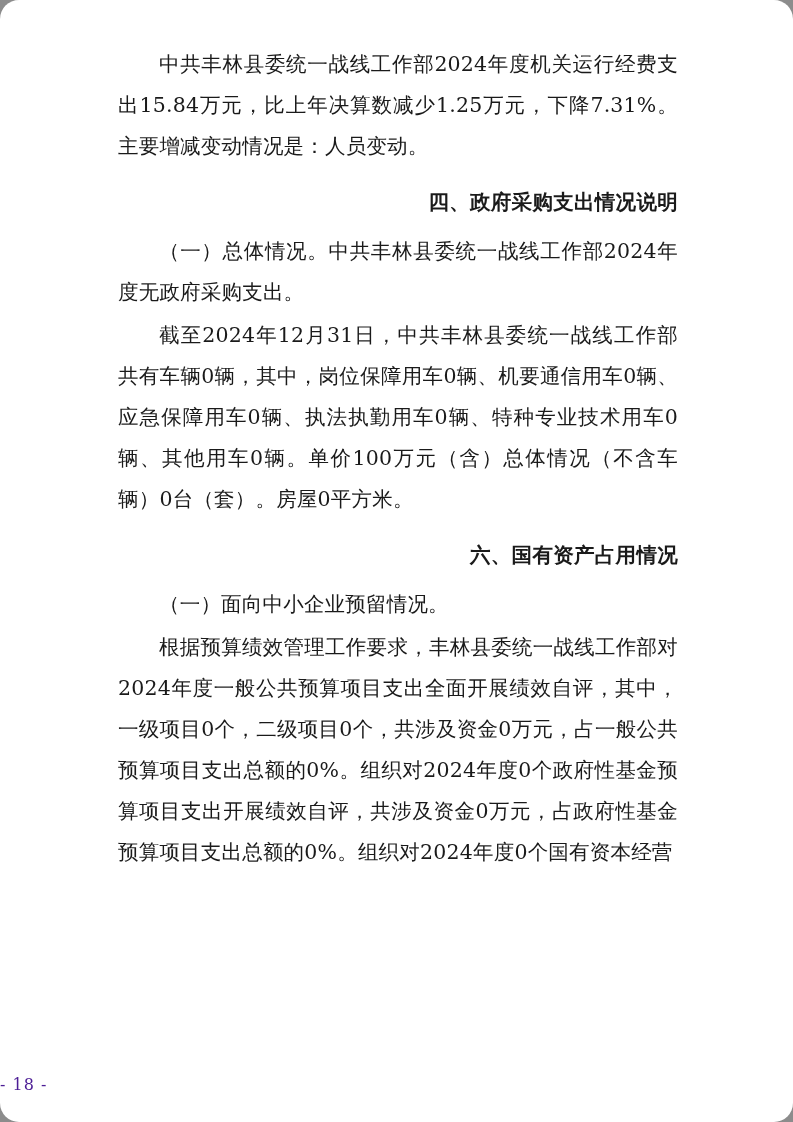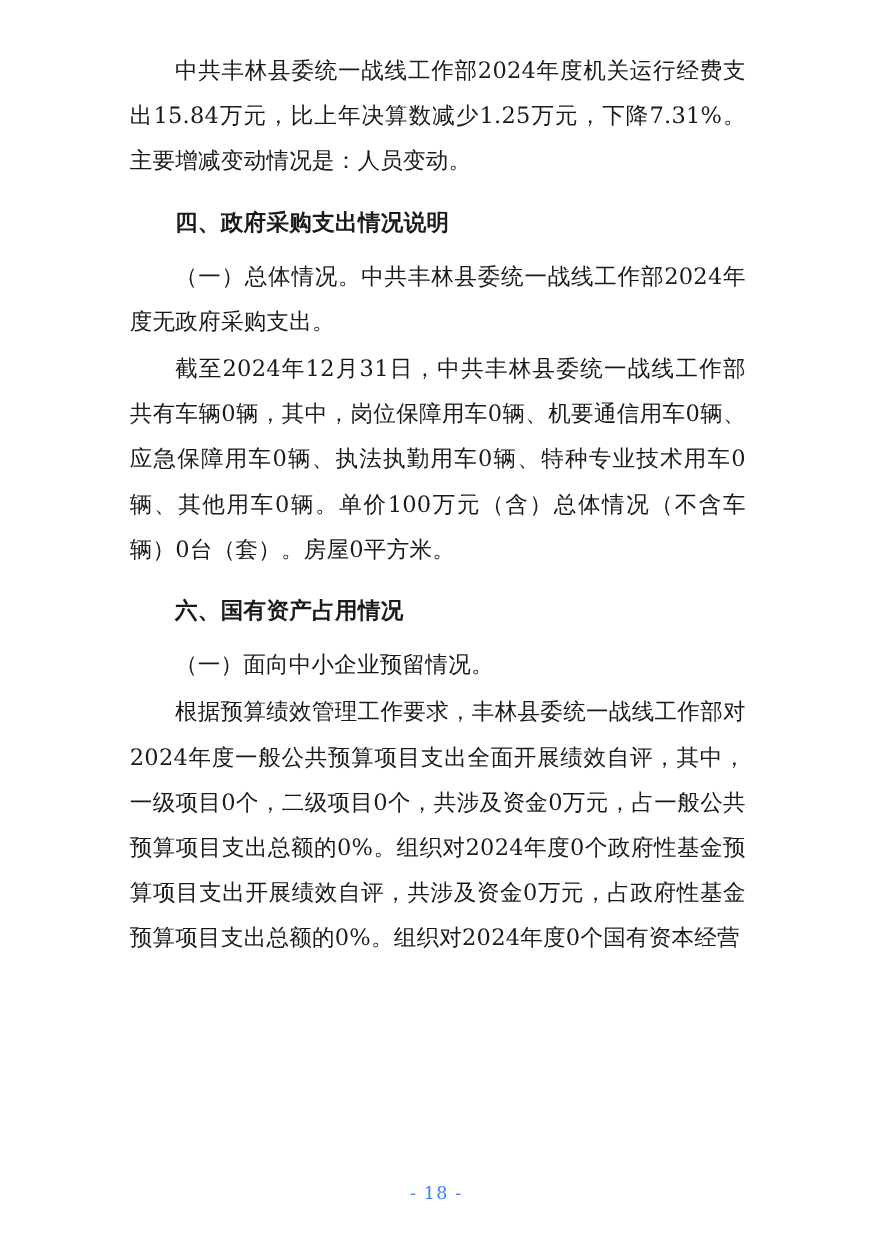--- a/index.html
+++ b/index.html
@@ -10,20 +10,21 @@
   .page {
     width: 793px;
     height: 1122px;
     background: #ffffff;
     position: relative;
     box-sizing: border-box;
     margin: 0 auto;
     overflow: hidden;
     font-family: "DejaVu Serif", "Liberation Serif", serif;
     color: #1a1a1a;
+    border-radius: 19px;
   }
   .content {
     position: absolute;
     left: 118px;
     top: 44px;
     width: 560px;
   }
   p.body-text {
     margin: 0 0 2px 0;
     font-size: 20.5px;
@@ -34,30 +35,31 @@
     letter-spacing: 0.2px;
   }
   h2.heading {
     margin: 16px 0 10px 0;
     font-size: 20.5px;
     line-height: 38px;
     font-weight: bold;
     text-indent: 2em;
     font-family: "DejaVu Sans", "Liberation Sans", sans-serif;
     letter-spacing: 0.3px;
+    text-align: right;
   }
   .page-number {
     position: absolute;
     bottom: 28px;
     left: 0;
     width: 100%;
-    text-align: center;
+    text-align: left;
     font-size: 16px;
     font-family: "DejaVu Serif", "Liberation Serif", serif;
-    color: #3b82f6;
+    color: #4c1d95;
     letter-spacing: 1px;
   }
 </style>
 </head>
 <body>
 
 <div class="page">
   <div class="content">
 
     <p class="body-text">中共丰林县委统一战线工作部2024年度机关运行经费支出15.84万元，比上年决算数减少1.25万元，下降7.31%。主要增减变动情况是：人员变动。</p>

